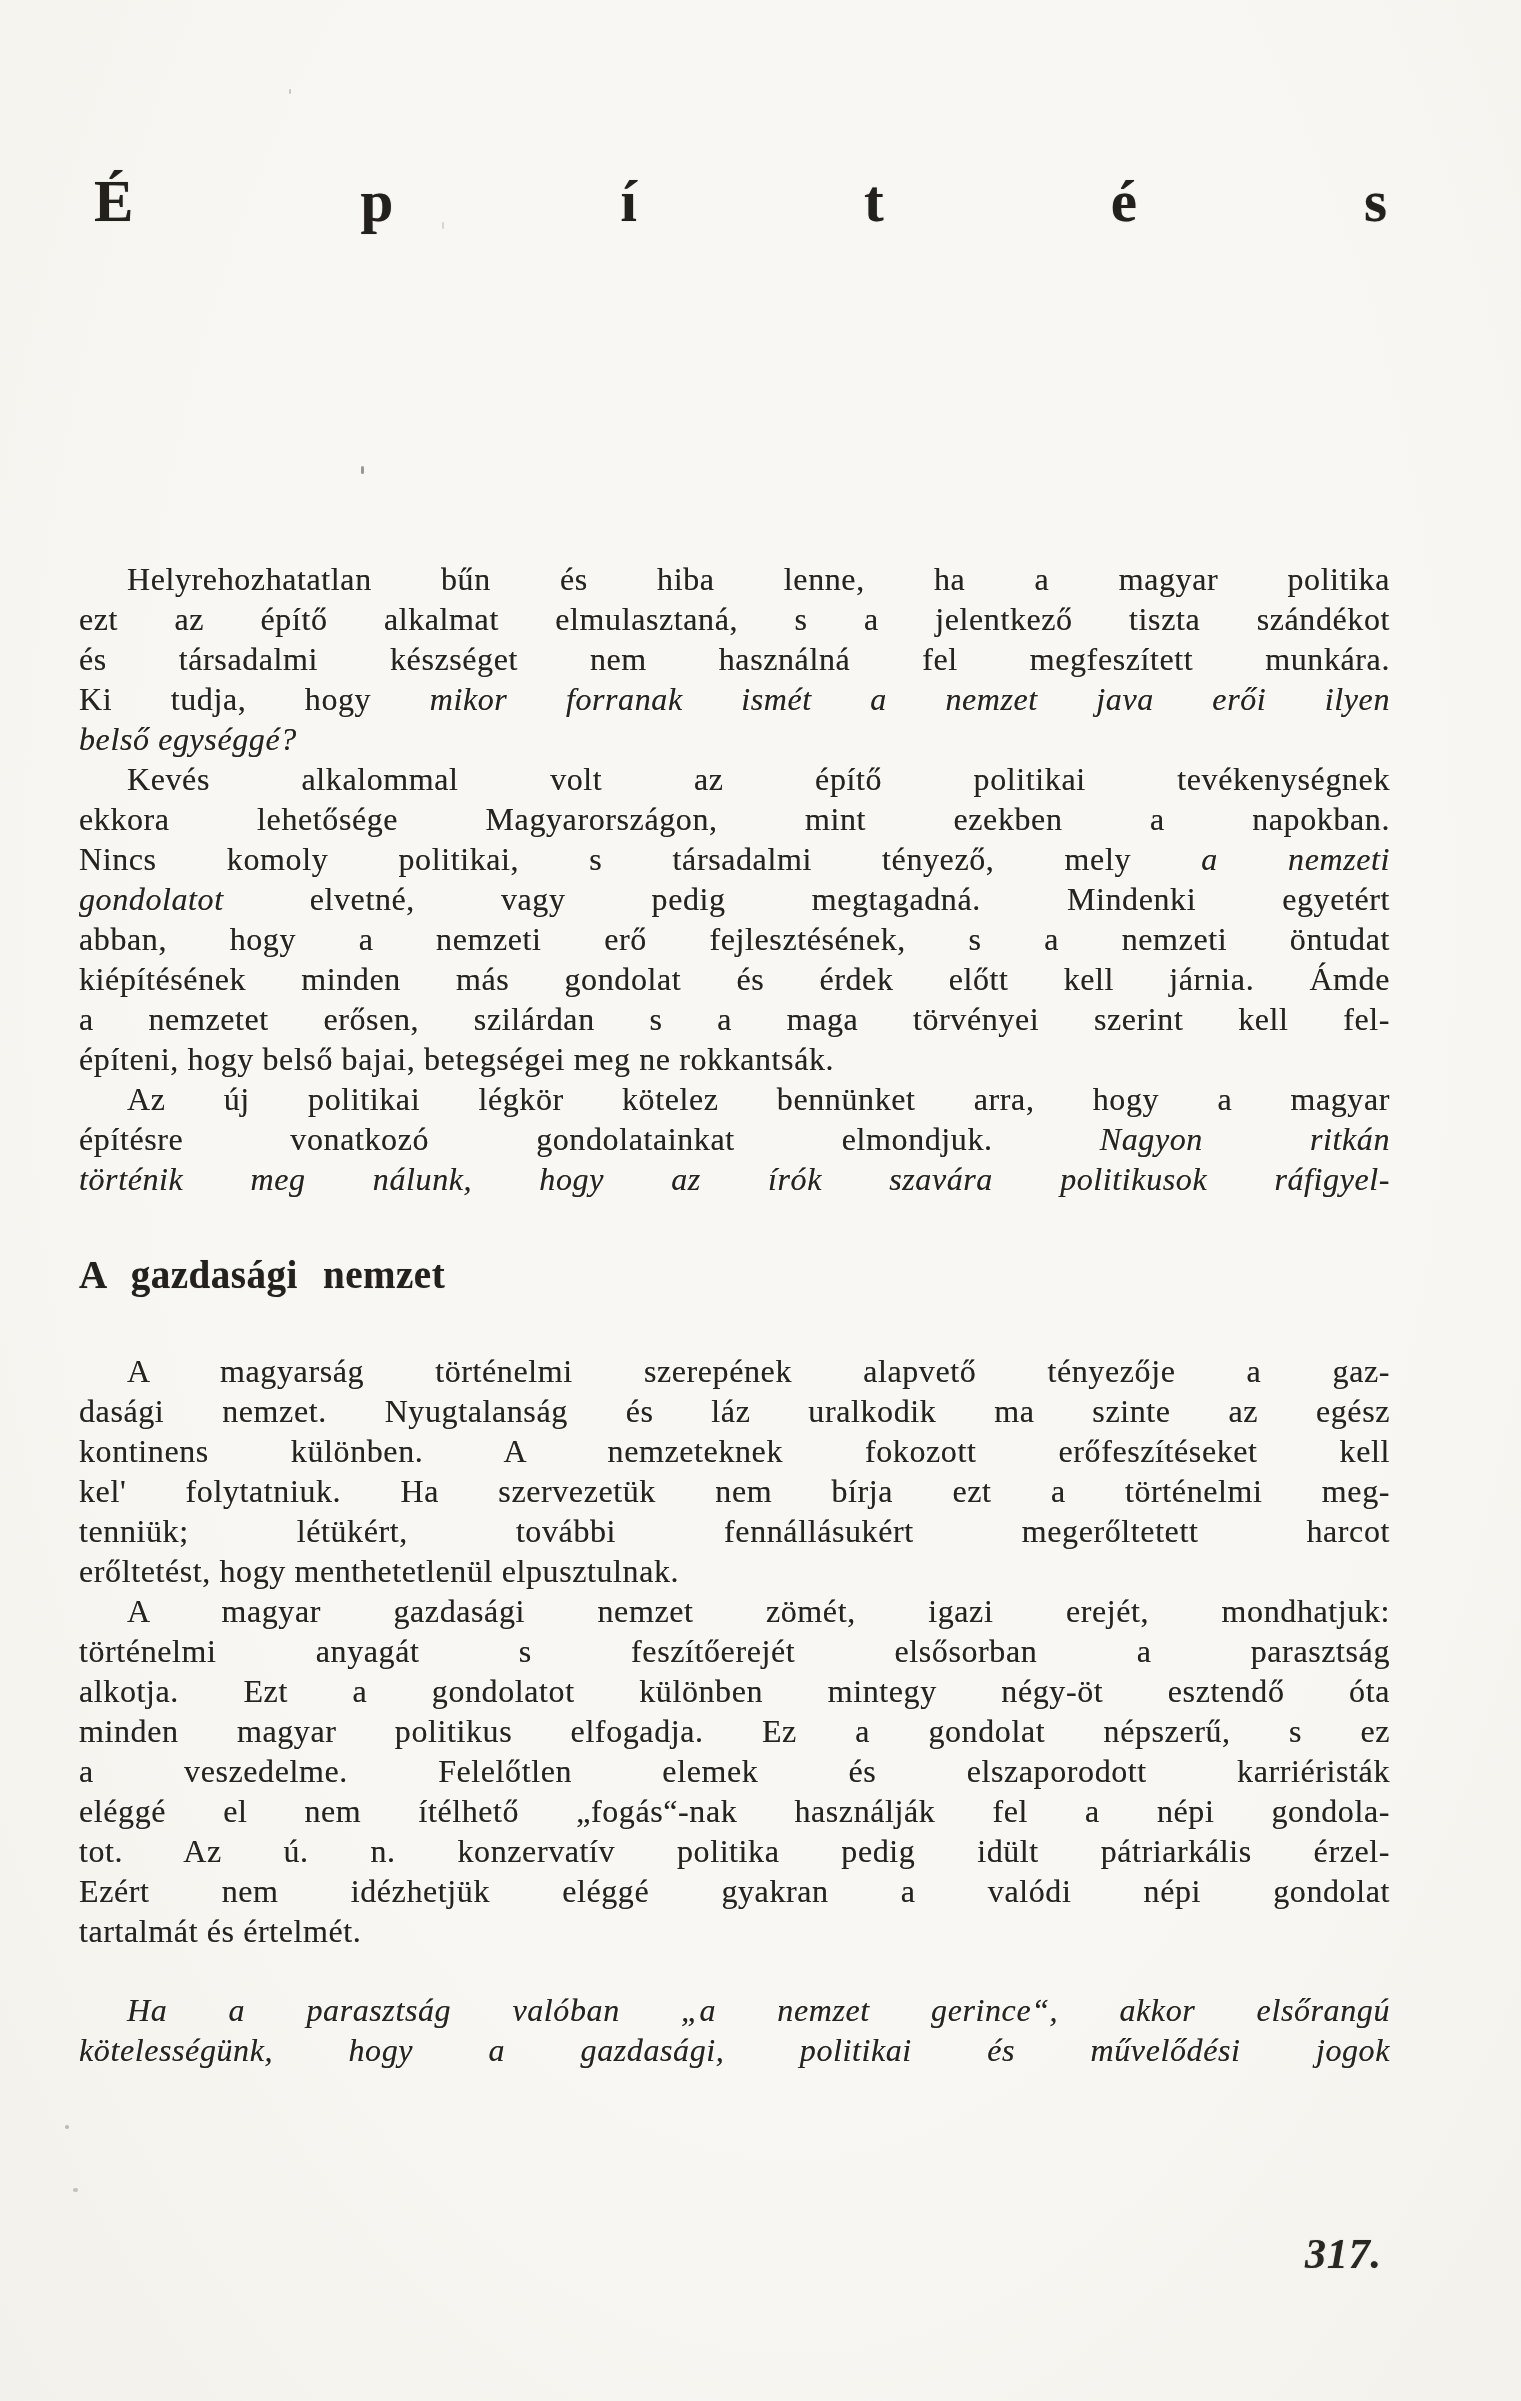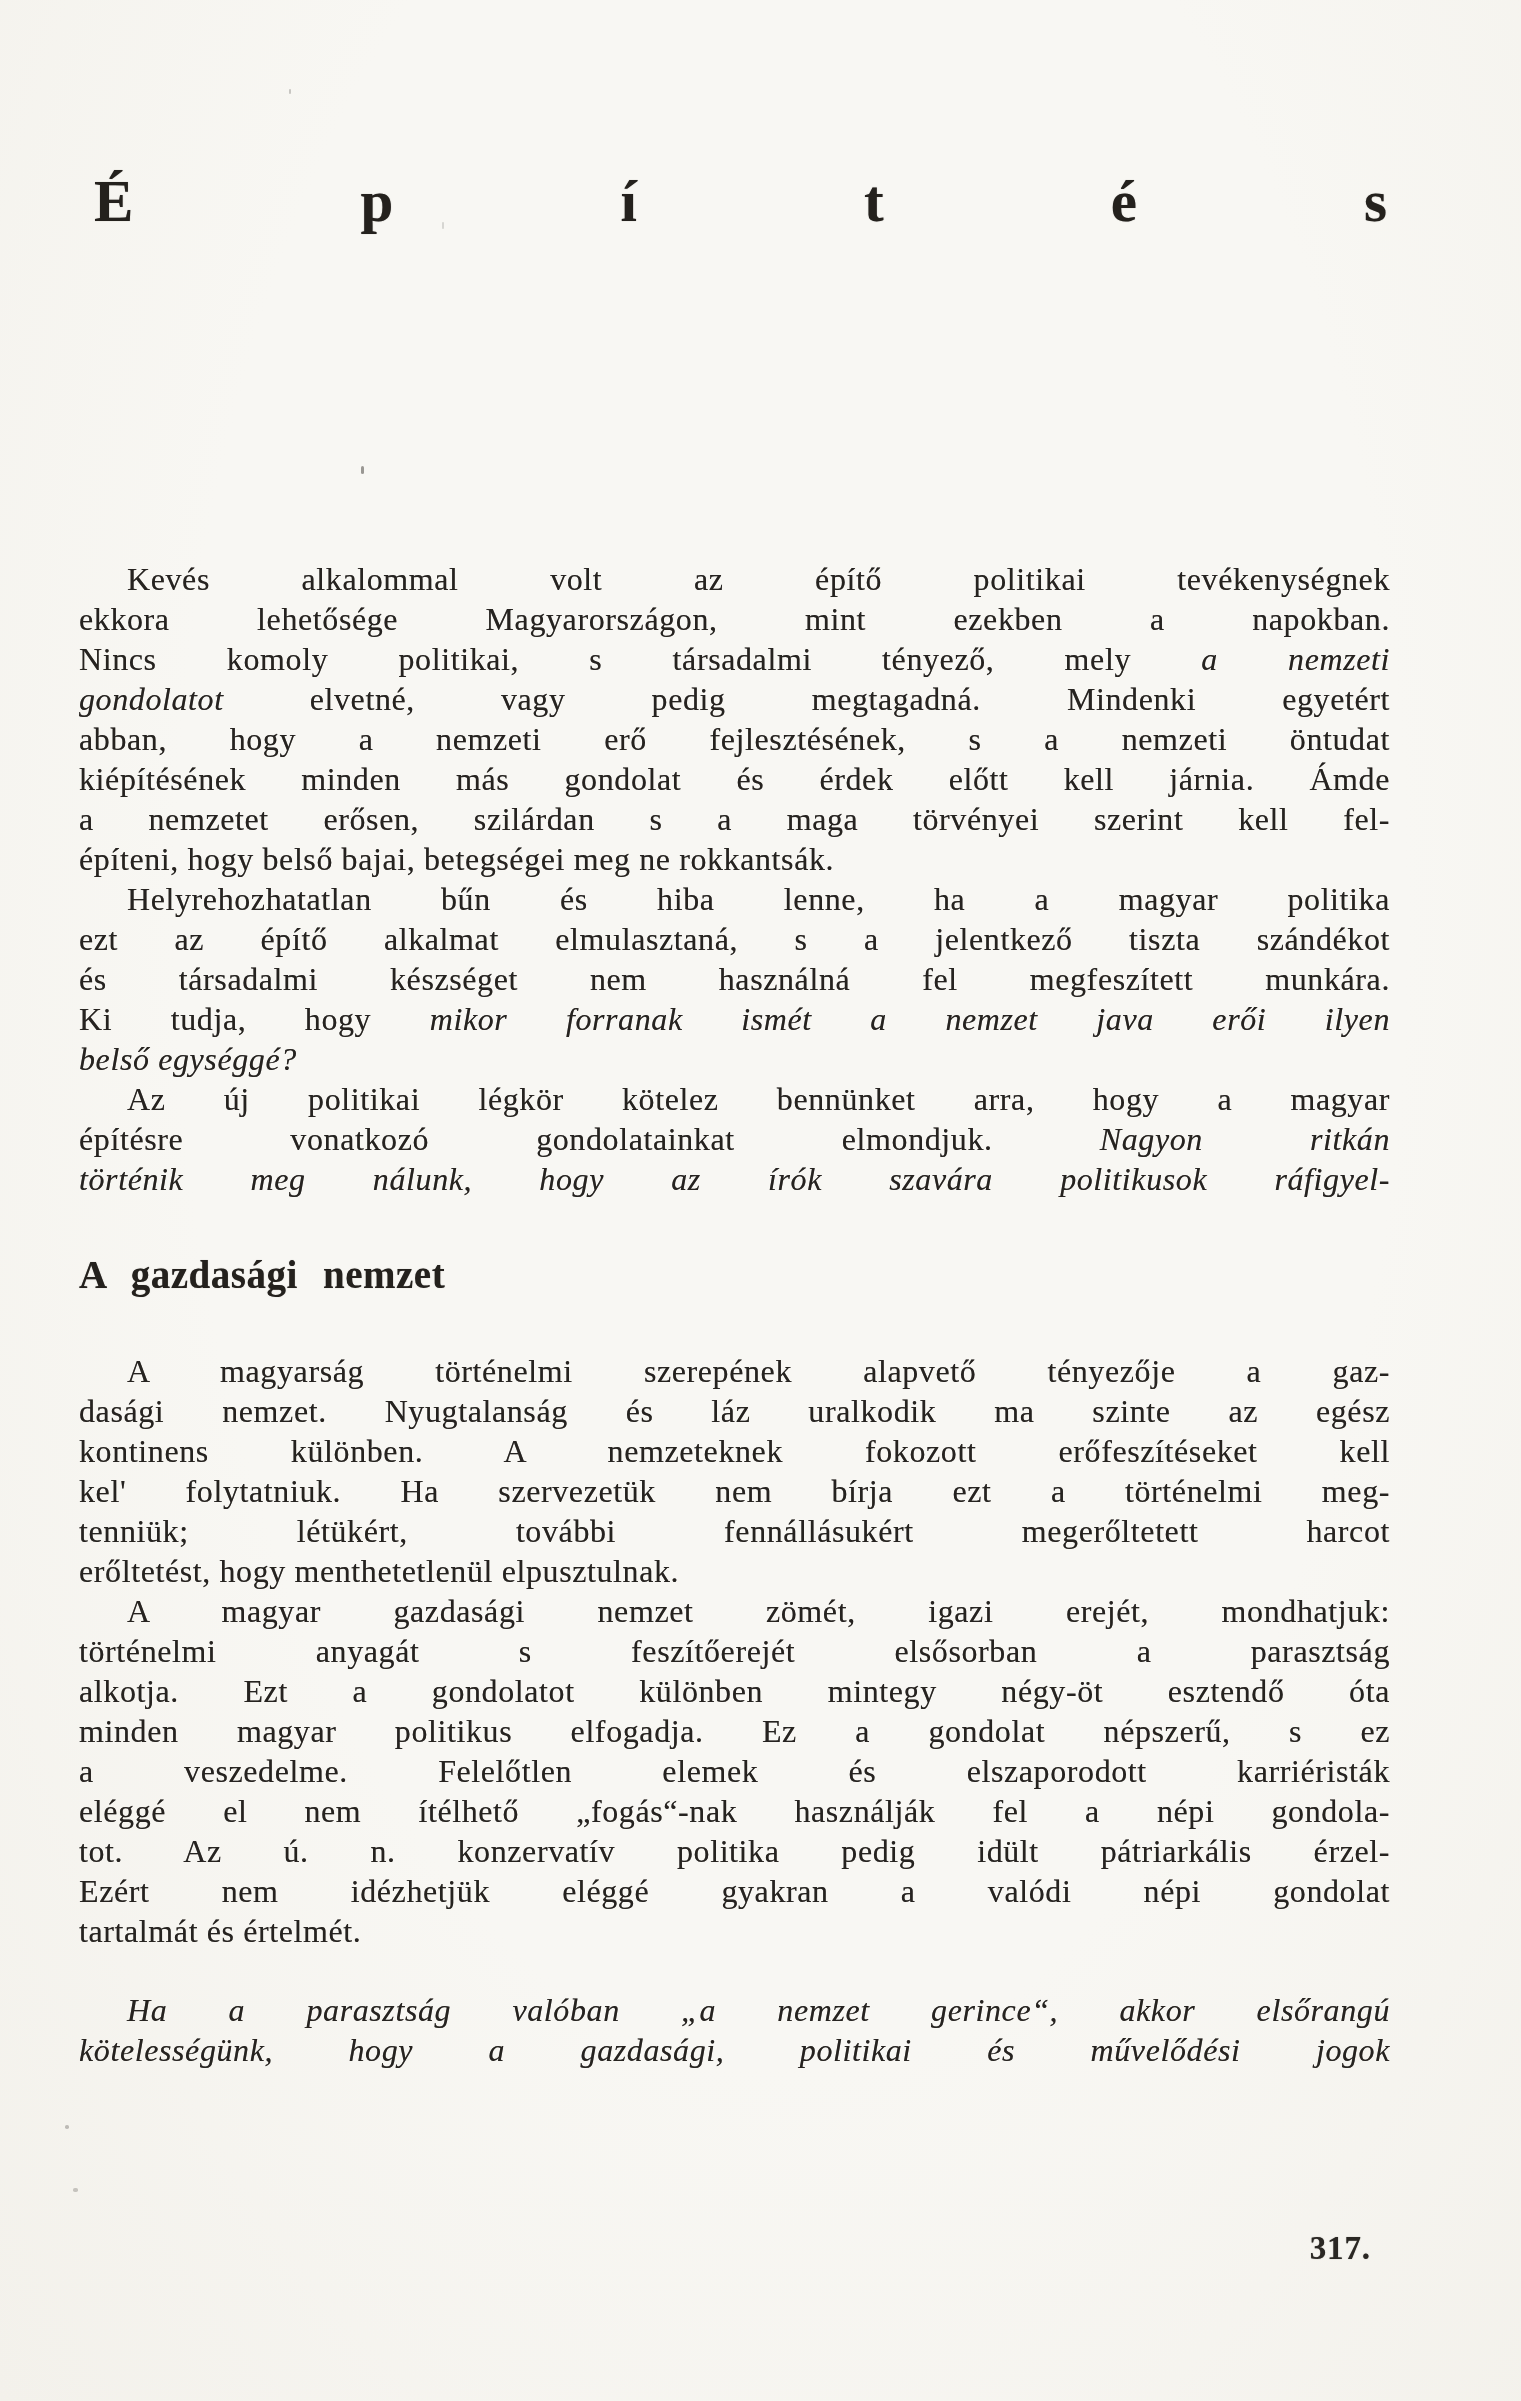--- a/index.html
+++ b/index.html
@@ -49,55 +49,56 @@
 
   .section-heading{
     margin:53px 0 53px 0;
     font-size:39px;line-height:46px;font-weight:bold;
     word-spacing:15px;letter-spacing:0.5px;
     color:#24211d;
     text-shadow:0 0 0.7px rgba(30,26,22,.5);
   }
 
   .page-number{
-    position:absolute;top:2230px;right:150px;
-    font-size:33px;font-weight:bold;letter-spacing:0.9px;
+    position:absolute;top:2230px;right:139px;
+    font-size:42px;font-weight:bold;letter-spacing:0.9px;
     color:#2a2723;
     text-shadow:0 0 0.9px rgba(30,26,22,.5);
+    font-style:italic;
   }
 </style>
 </head>
 <body>
 
 <div class="page">
   <div class="title-row" id="title-row">
       <span class="title-letter">É</span>
       <span class="title-letter">p</span>
       <span class="title-letter">í</span>
       <span class="title-letter">t</span>
       <span class="title-letter">é</span>
       <span class="title-letter">s</span>
     </div>
   <main class="text-block" id="text-block">
       <div class="para">
+        <div class="line indent"><span>Helyrehozhatatlan bűn és hiba lenne, ha a magyar politika</span></div>
+        <div class="line"><span>ezt az építő alkalmat elmulasztaná, s a jelentkező tiszta szándékot</span></div>
+        <div class="line"><span>és társadalmi készséget nem használná fel megfeszített munkára.</span></div>
+        <div class="line"><span>Ki tudja, hogy </span><span class="em">mikor forranak ismét a nemzet java erői ilyen</span></div>
+        <div class="line last"><span class="em">belső egységgé?</span></div>
+      </div>
+      <div class="para">
         <div class="line indent"><span>Kevés alkalommal volt az építő politikai tevékenységnek</span></div>
         <div class="line"><span>ekkora lehetősége Magyarországon, mint ezekben a napokban.</span></div>
         <div class="line"><span>Nincs komoly politikai, s társadalmi tényező, mely </span><span class="em">a nemzeti</span></div>
         <div class="line"><span class="em">gondolatot</span><span> elvetné, vagy pedig megtagadná. Mindenki egyetért</span></div>
         <div class="line"><span>abban, hogy a nemzeti erő fejlesztésének, s a nemzeti öntudat</span></div>
         <div class="line"><span>kiépítésének minden más gondolat és érdek előtt kell járnia. Ámde</span></div>
         <div class="line"><span>a nemzetet erősen, szilárdan s a maga törvényei szerint kell fel-</span></div>
         <div class="line last"><span>építeni, hogy belső bajai, betegségei meg ne rokkantsák.</span></div>
-      </div>
-      <div class="para">
-        <div class="line indent"><span>Helyrehozhatatlan bűn és hiba lenne, ha a magyar politika</span></div>
-        <div class="line"><span>ezt az építő alkalmat elmulasztaná, s a jelentkező tiszta szándékot</span></div>
-        <div class="line"><span>és társadalmi készséget nem használná fel megfeszített munkára.</span></div>
-        <div class="line"><span>Ki tudja, hogy </span><span class="em">mikor forranak ismét a nemzet java erői ilyen</span></div>
-        <div class="line last"><span class="em">belső egységgé?</span></div>
       </div>
       <div class="para">
         <div class="line indent"><span>Az új politikai légkör kötelez bennünket arra, hogy a magyar</span></div>
         <div class="line"><span>építésre vonatkozó gondolatainkat elmondjuk. </span><span class="em">Nagyon ritkán</span></div>
         <div class="line"><span class="em">történik meg nálunk, hogy az írók szavára politikusok ráfigyel-</span></div>
       </div>
       <h2 class="section-heading">A gazdasági nemzet</h2>
       <div class="para">
         <div class="line indent"><span>A magyarság történelmi szerepének alapvető tényezője a gaz-</span></div>
         <div class="line"><span>dasági nemzet. Nyugtalanság és láz uralkodik ma szinte az egész</span></div>

